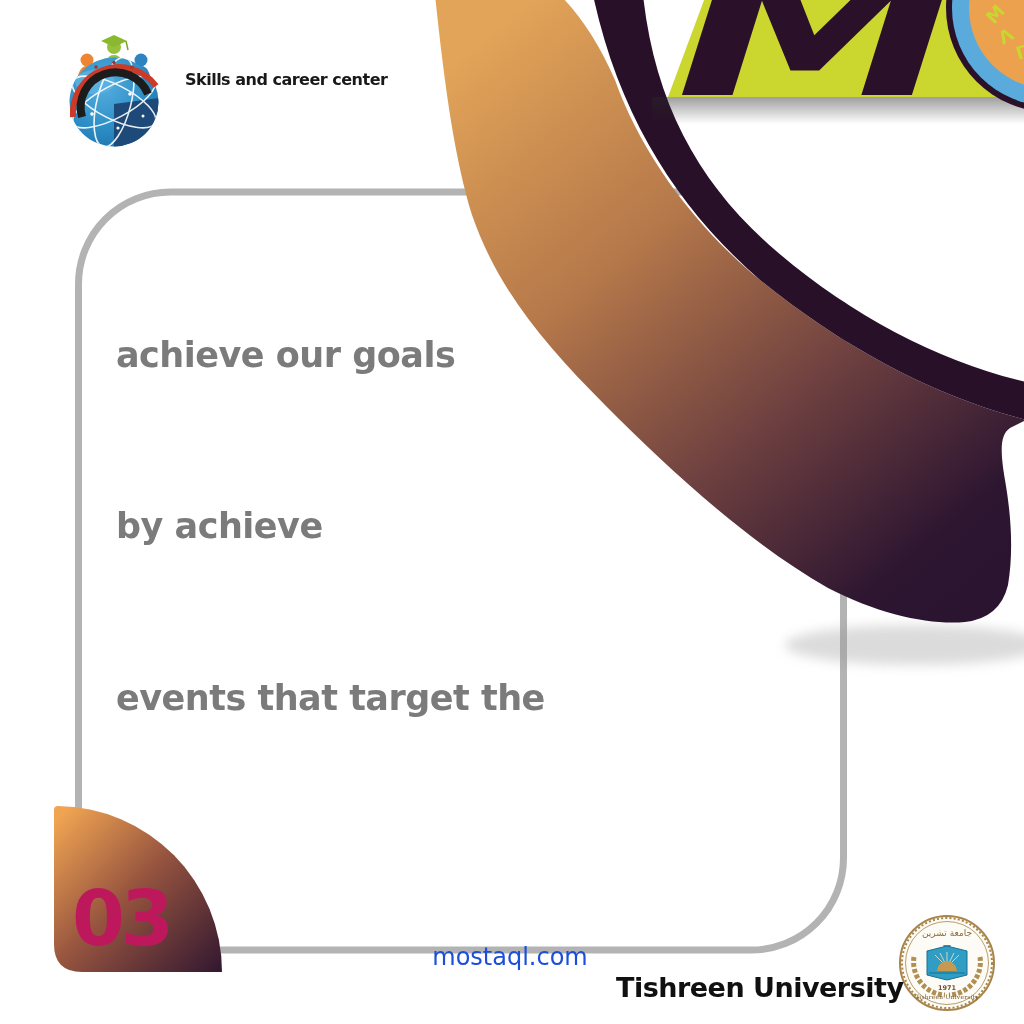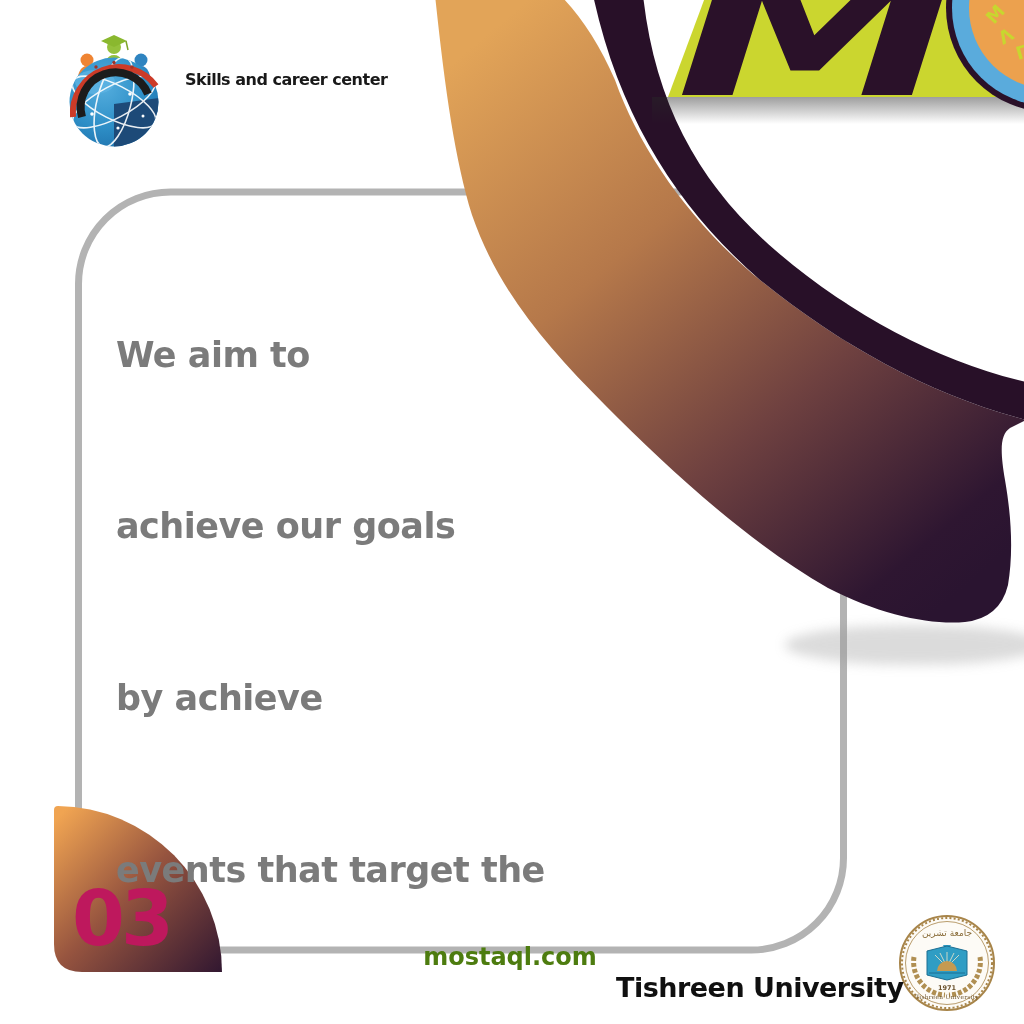--- a/index.html
+++ b/index.html
@@ -6,21 +6,21 @@
   body{width:1024px;height:1024px;position:relative;overflow:hidden;background:#ffffff;
        font-family:"DejaVu Sans","Liberation Sans",sans-serif;}
   #art{position:absolute;left:0;top:0;width:1024px;height:1024px;}
   .abs{position:absolute;}
   .header-title{left:166px;top:70px;font-size:16px;font-weight:700;color:#191919;letter-spacing:-0.5px;margin-left:19px;}
   .paragraph{left:116px;top:212px;width:720px;font-size:35px;font-weight:700;color:#7b7b7b;
              line-height:57.3px;white-space:pre;letter-spacing:-0.5px;}
   .page-number{left:72px;top:874px;font-size:76px;font-weight:700;color:#be185d;letter-spacing:-4px;}
   .watermark{left:395px;top:944px;width:230px;text-align:center;color:#c6c6c6;}
   .watermark-ar{font-size:38px;font-weight:700;line-height:40px;}
-  .watermark-domain{font-size:24px;font-weight:700;line-height:26px;color:#4d7c0f;}
+  .watermark-domain{font-size:24px;font-weight:400;line-height:26px;color:#1d4ed8;}
   .footer-univ{left:616px;top:972px;font-size:27px;font-weight:700;color:#101010;letter-spacing:-0.5px;}
 </style>
 </head>
 <body>
 
 <svg id="art" viewBox="0 0 1024 1024">
   <defs>
     <linearGradient id="gradSwoosh" gradientUnits="userSpaceOnUse" x1="480" y1="40" x2="950" y2="600">
       <stop offset="0" stop-color="#e2a458"></stop>
       <stop offset="0.35" stop-color="#b5784a"></stop>
@@ -173,21 +173,20 @@
     <path d="M -10 8 A 10 10 0 0 1 10 8 L -10 8 Z" fill="#c59a50"></path>
     <line x1="-18" y1="10" x2="18" y2="10" stroke="#1c6e92" stroke-width="1"></line>
     <text y="27" text-anchor="middle" font-size="6.5" font-weight="bold" fill="#6b522c" font-family="'DejaVu Sans',sans-serif">1971</text>
     <text y="36" text-anchor="middle" font-size="5.8" fill="#6b522c" letter-spacing="0.3" font-family="'DejaVu Serif',serif">Tishreen University</text>
   </g>
 </svg>
 
 <div class="abs header-title">Skills and career center</div>
 
 <div class="abs paragraph">
-  <div>We aim to</div>
   <div>achieve our goals</div>
   <div>by achieve</div>
   <div>events that target the</div>
   
   
   
   
   
   
   

